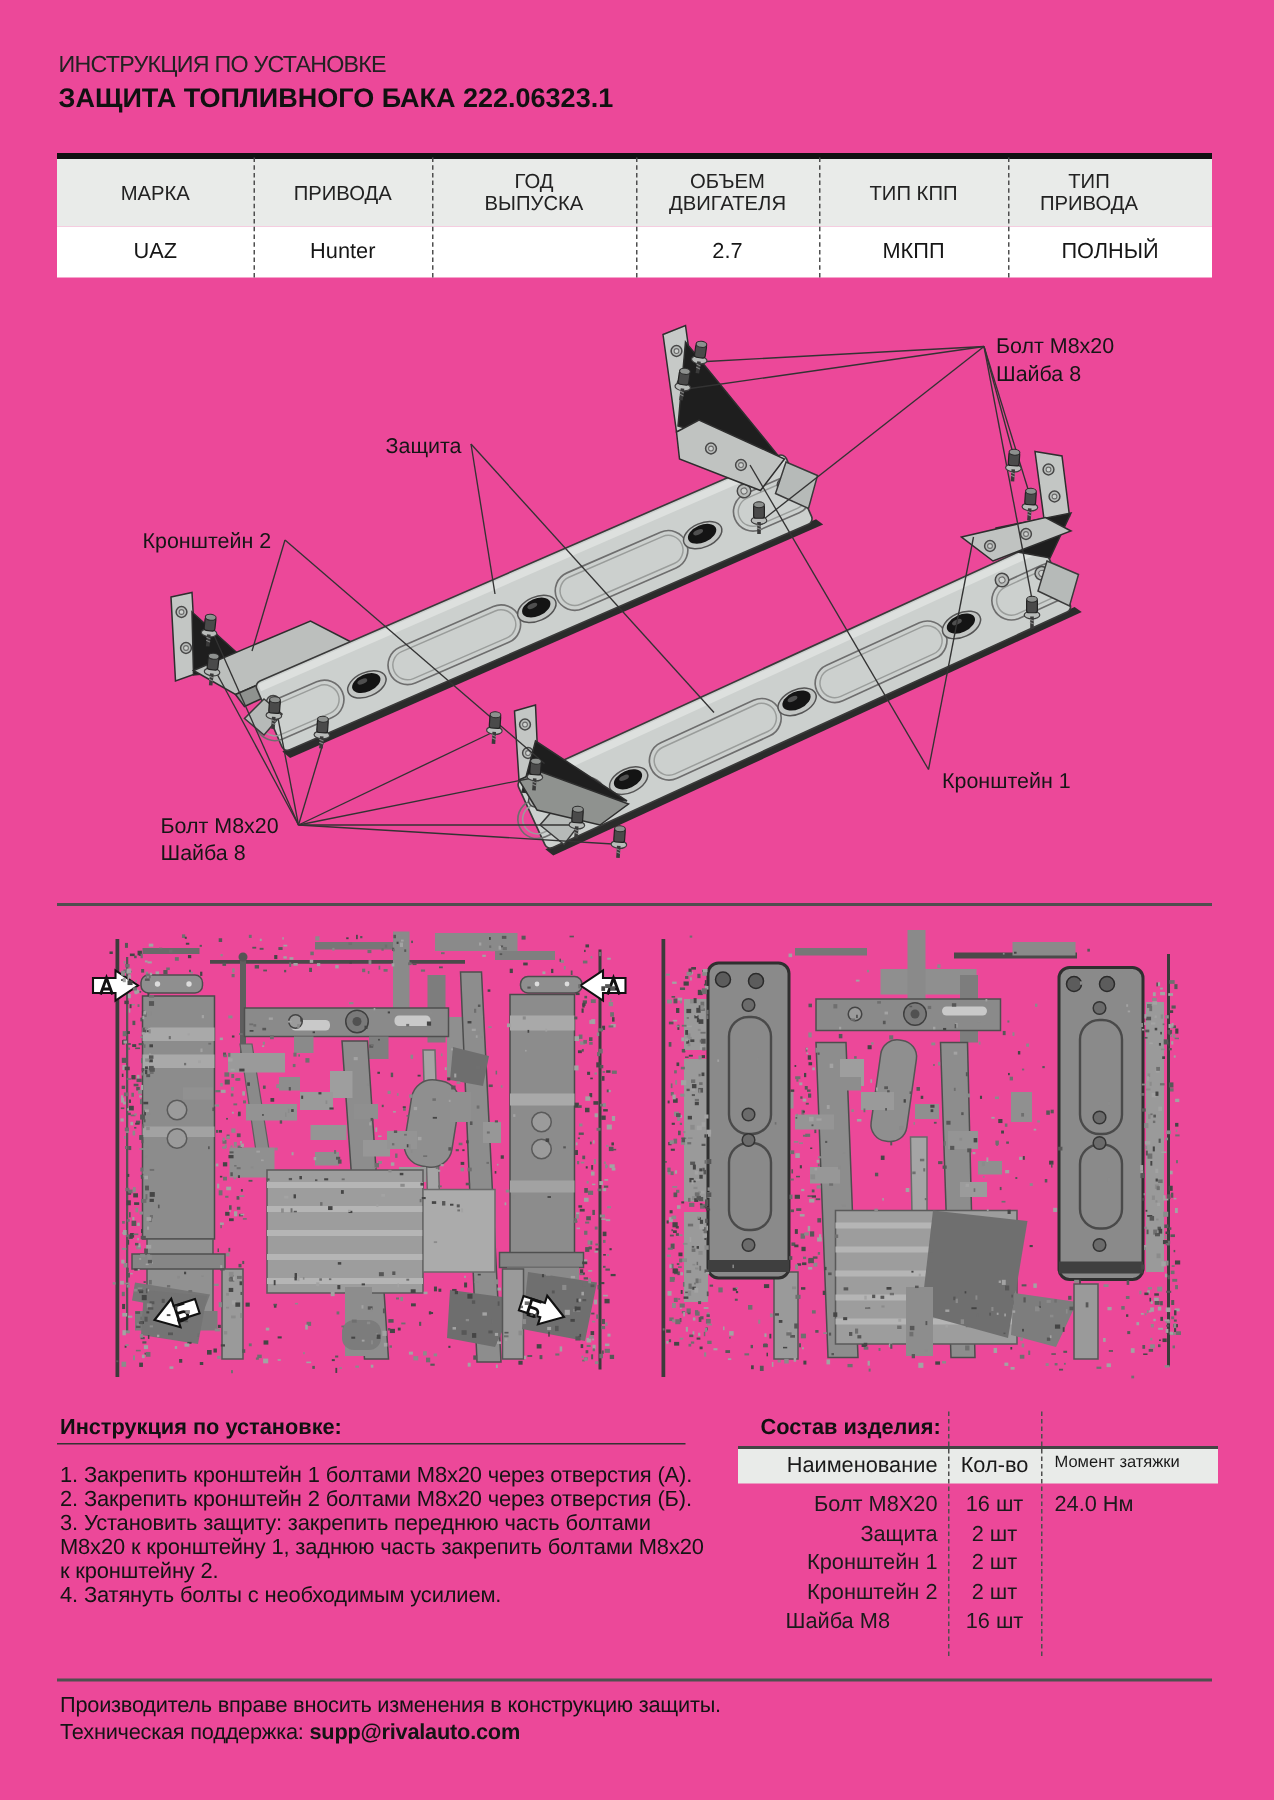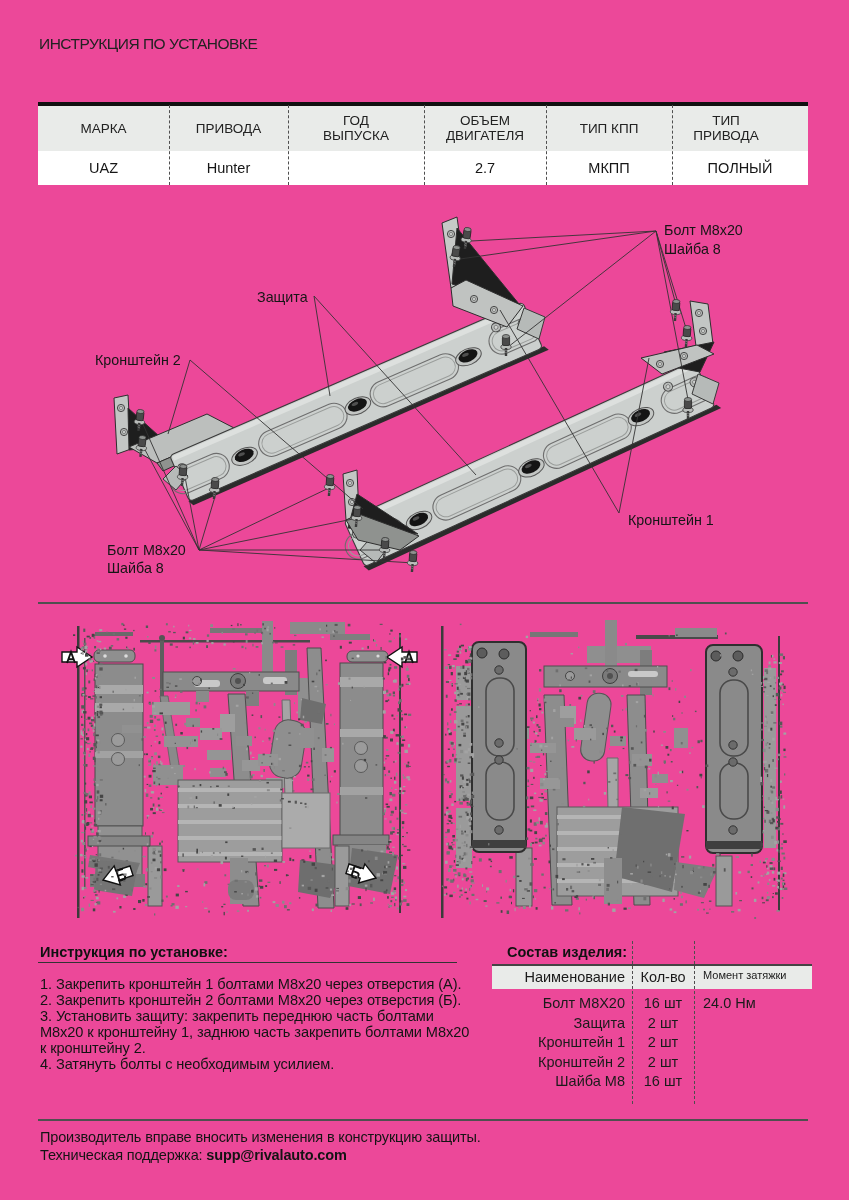--- a/index.html
+++ b/index.html
@@ -22,20 +22,21 @@
 .ins{left:40px;top:976px;font-size:14.6px;letter-spacing:-0.1px;line-height:16.1px;color:#141414;white-space:nowrap}
 .ctbar{left:492px;top:964px;width:320px;height:2.2px;background:#444}
 .cthead{left:492px;top:966.2px;width:320px;height:22.5px;background:#e9ebe9}
 .sep2{left:38px;top:1119px;width:770px;height:1.6px;background:#4f4f4f}
 .f1{left:40px;top:1129px;font-size:14.5px;letter-spacing:-0.15px;color:#141414}
 .f2{left:40px;top:1147px;font-size:14.5px;letter-spacing:-0.15px;color:#141414}
 </style></head>
 <body>
 <div class="page">
 <div class="abs h1">ИНСТРУКЦИЯ ПО УСТАНОВКЕ</div>
+<div class="abs h2">ЗАЩИТА ТОПЛИВНОГО БАКА 222.06323.1</div>
 <div class="abs bar"></div>
     <div class="abs thead">
       <div class="vc hcell" style="left:0px;width:131px">МАРКА</div>
       <div class="vc hcell" style="left:131px;width:119px">ПРИВОДА</div>
       <div class="vc hcell" style="left:250px;width:136px">ГОД<br>ВЫПУСКА</div>
       <div class="vc hcell" style="left:386px;width:122px">ОБЪЕМ<br>ДВИГАТЕЛЯ</div>
       <div class="vc hcell" style="left:508px;width:126px">ТИП КПП</div>
       <div class="vc hcell" style="left:620px;width:136px">ТИП<br>ПРИВОДА</div>
     </div>
     <div class="abs trow">
@@ -2273,17 +2274,17 @@
     <div class="dash" style="left:694px;top:941px;height:163px"></div>
     <div class="abs" style="left:492px;top:995px;width:133px;font-size:14.5px;text-align:right">Болт М8Х20</div>
     <div class="abs" style="left:632px;top:995px;width:62px;font-size:14.5px;text-align:center">16 шт</div>
     <div class="abs" style="left:703px;top:995px;font-size:14.5px">24.0 Нм</div>
     <div class="abs" style="left:492px;top:1014.5px;width:133px;font-size:14.5px;text-align:right">Защита</div>
     <div class="abs" style="left:632px;top:1014.5px;width:62px;font-size:14.5px;text-align:center">2 шт</div>
     <div class="abs" style="left:492px;top:1034.0px;width:133px;font-size:14.5px;text-align:right">Кронштейн 1</div>
     <div class="abs" style="left:632px;top:1034.0px;width:62px;font-size:14.5px;text-align:center">2 шт</div>
     <div class="abs" style="left:492px;top:1053.5px;width:133px;font-size:14.5px;text-align:right">Кронштейн 2</div>
     <div class="abs" style="left:632px;top:1053.5px;width:62px;font-size:14.5px;text-align:center">2 шт</div>
-    <div class="abs" style="left:492px;top:1073.0px;width:133px;font-size:14.5px;text-align:right">Шайба М8</div>
+    <div class="abs" style="left:492px;top:1073.0px;width:133px;font-size:14.5px;text-align:center">Шайба М8</div>
     <div class="abs" style="left:632px;top:1073.0px;width:62px;font-size:14.5px;text-align:center">16 шт</div>
     <div class="abs sep2"></div>
     <div class="abs f1">Производитель вправе вносить изменения в конструкцию защиты.</div>
     <div class="abs f2">Техническая поддержка: <b>supp@rivalauto.com</b></div>
 </div>
 </body></html>

